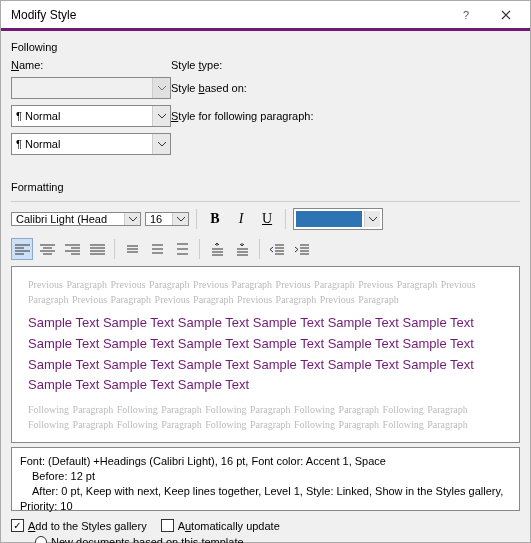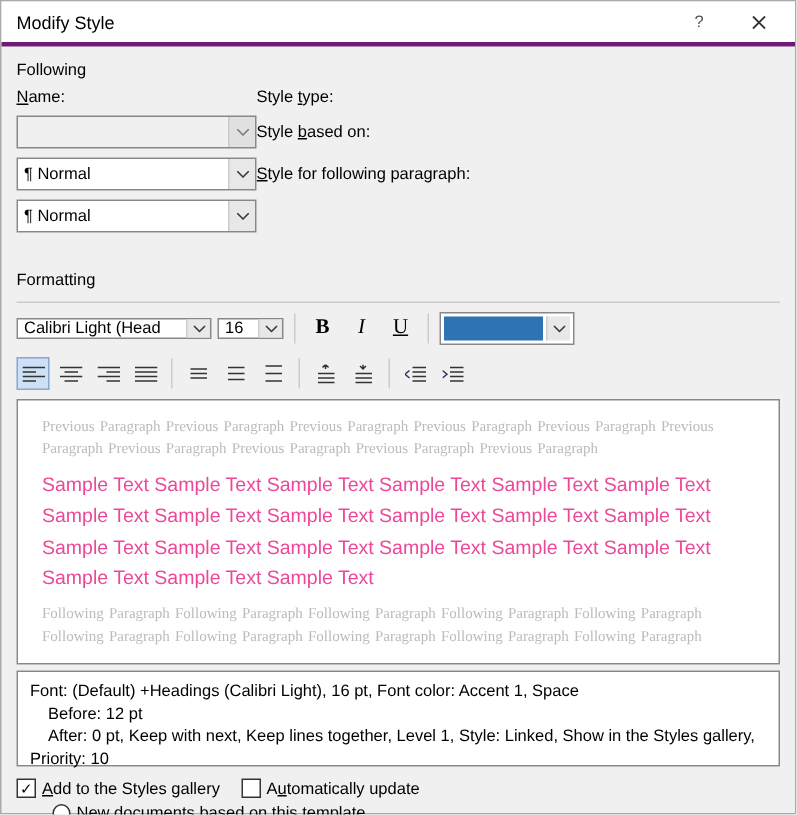--- a/index.html
+++ b/index.html
@@ -25,21 +25,21 @@
 .fmt-size { width: 44px; align-items: flex-end; }
 .sep { width: 1px; height: 20px; background: #ccc; margin: 0 3px; }
 .tbtn { width: 22px; height: 22px; border: 1px solid transparent; display: flex; align-items: center; justify-content: center; font-family: "Times New Roman", serif; font-size: 14px; }
 .tbtn.active { border-color: #8aa8d0; background: #cde0f5; }
 .swatch { width: 90px; height: 22px; border: 1px solid #888; display: flex; align-items: center; padding: 2px; background: #fff; position: relative; }
 .swatch .c { flex: 1; height: 100%; background: #2e74b5; }
 .swatch .arrow { width: 16px; height: 100%; border-left: 1px solid #ccc; background: #e8e8e8; display: flex; align-items: center; justify-content: center; margin-left: 2px; }
 .row2 { display: flex; align-items: center; gap: 3px; margin: 4px 0 6px 0; }
 .preview { flex: 1; border: 1px solid #888; background: #fff; padding: 10px 16px; overflow: hidden; line-height: 1.5; min-height: 150px; }
 .preview .gray { color: #bbb; font-family: "Times New Roman", serif; font-size: 10px; word-spacing: 1px; }
-.preview .sample { color: #ec4899; font-size: 13px; font-family: "Calibri Light","Segoe UI",sans-serif; line-height: 1.6; margin: 6px 0; }
+.preview .sample { color: #701a75; font-size: 13px; font-family: "Calibri Light","Segoe UI",sans-serif; line-height: 1.6; margin: 6px 0; }
 .desc { border: 1px solid #888; background: #fff; padding: 6px 8px; font-size: 11px; line-height: 1.35; margin-top: 4px; height: 64px; }
 .opts { margin-top: 8px; font-size: 11px; }
 .opts .row { display: flex; align-items: center; gap: 8px; margin-bottom: 4px; }
 .checkbox, .radio { display: inline-flex; align-items: center; gap: 4px; }
 .checkbox .box { width: 13px; height: 13px; border: 1px solid #333; background: #fff; display: flex; align-items: center; justify-content: center; font-size: 10px; }
 .radio .circ { width: 12px; height: 12px; border: 1px solid #333; border-radius: 50%; background: #fff; display: flex; align-items: center; justify-content: center; }
 .radio .circ .dot { width: 6px; height: 6px; border-radius: 50%; background: #000; }
 .footer { display: flex; align-items: center; padding-top: 10px; gap: 8px; }
 .footer .spacer { flex: 1; }
 svg { display: block; }

